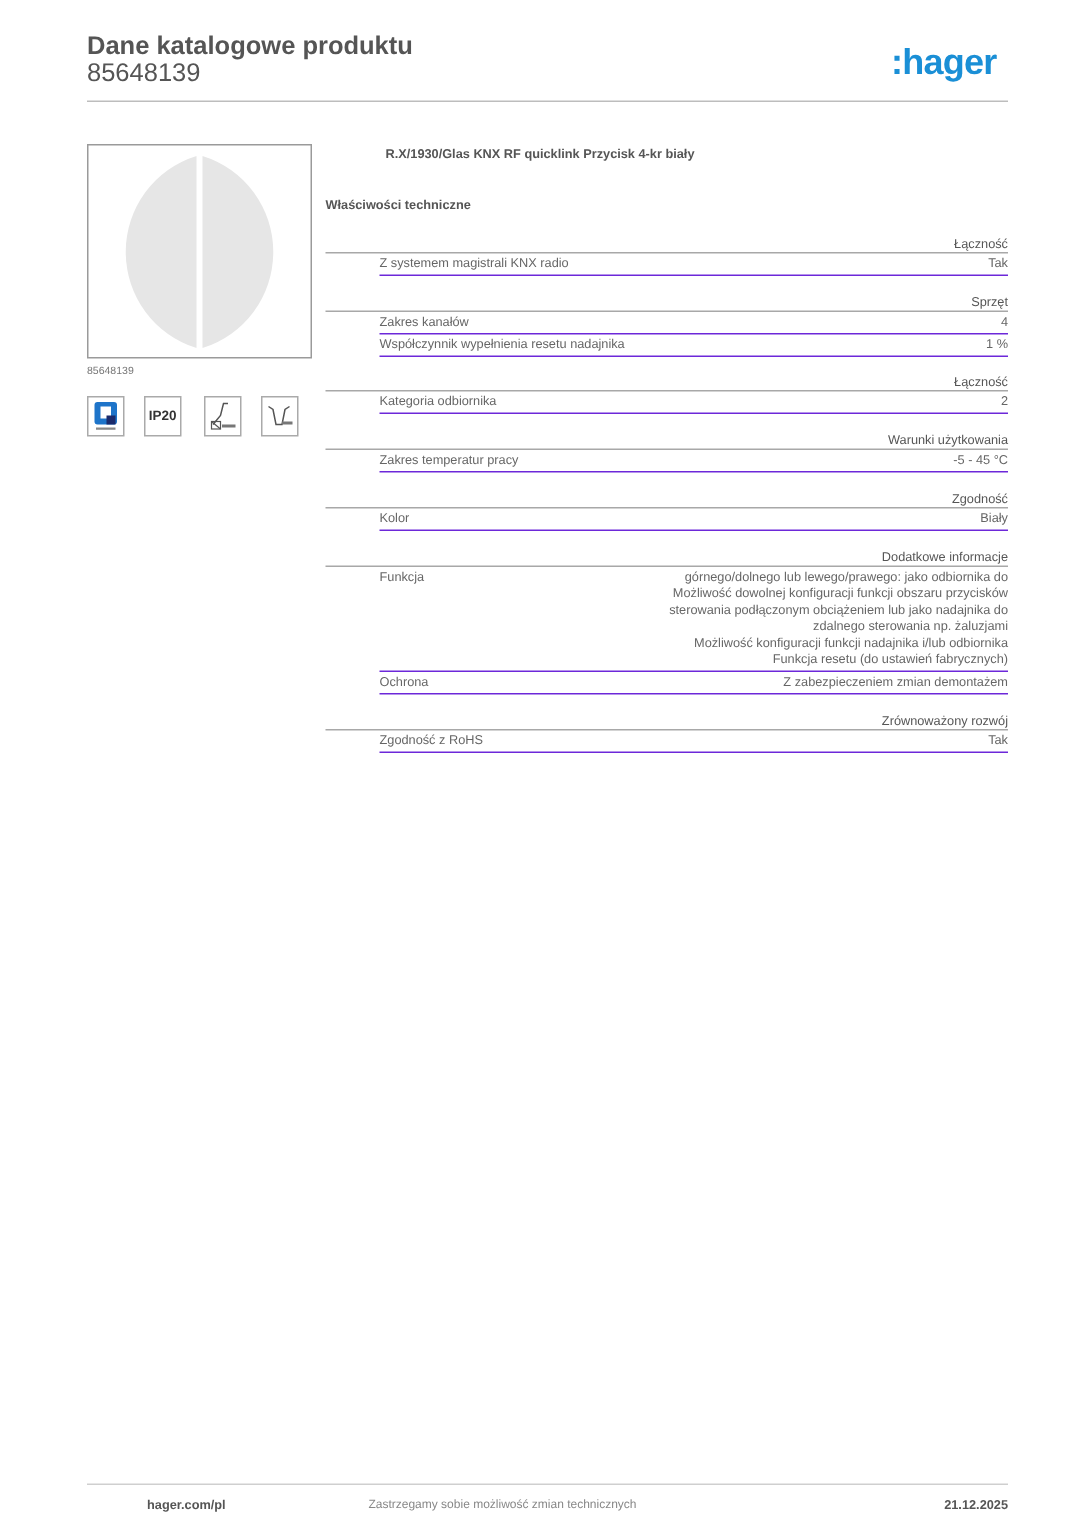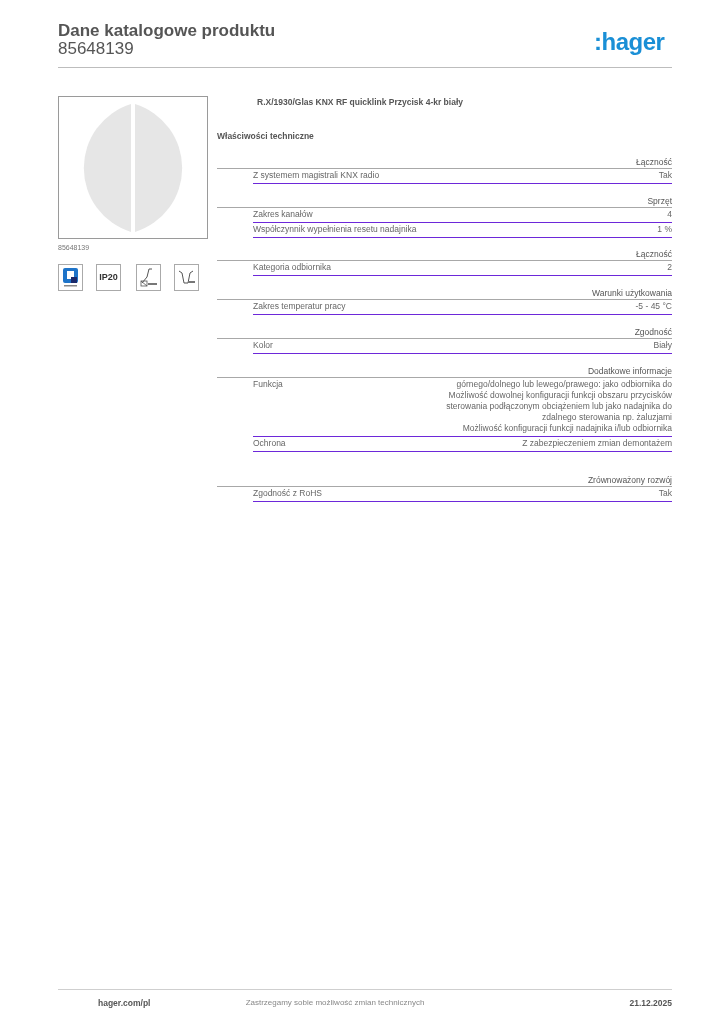--- a/index.html
+++ b/index.html
@@ -123,20 +123,21 @@
 <div class="sec" style="top:365px;">
   <div class="sec-title">Dodatkowe informacje</div>
   <div class="row">
     <span>Funkcja</span>
     <span class="val multi">
       <div>górnego/dolnego lub lewego/prawego: jako odbiornika do</div>
       <div>Możliwość dowolnej konfiguracji funkcji obszaru przycisków</div>
       <div>sterowania podłączonym obciążeniem lub jako nadajnika do</div>
       <div>zdalnego sterowania np. żaluzjami</div>
       <div>Możliwość konfiguracji funkcji nadajnika i/lub odbiornika</div>
+      <div>Funkcja resetu (do ustawień fabrycznych)</div>
     </span>
   </div>
   <div class="row">
     <span>Ochrona</span>
     <span class="val">Z zabezpieczeniem zmian demontażem</span>
   </div>
 </div>
 
 <div class="sec" style="top:474px;">
   <div class="sec-title">Zrównoważony rozwój</div>

